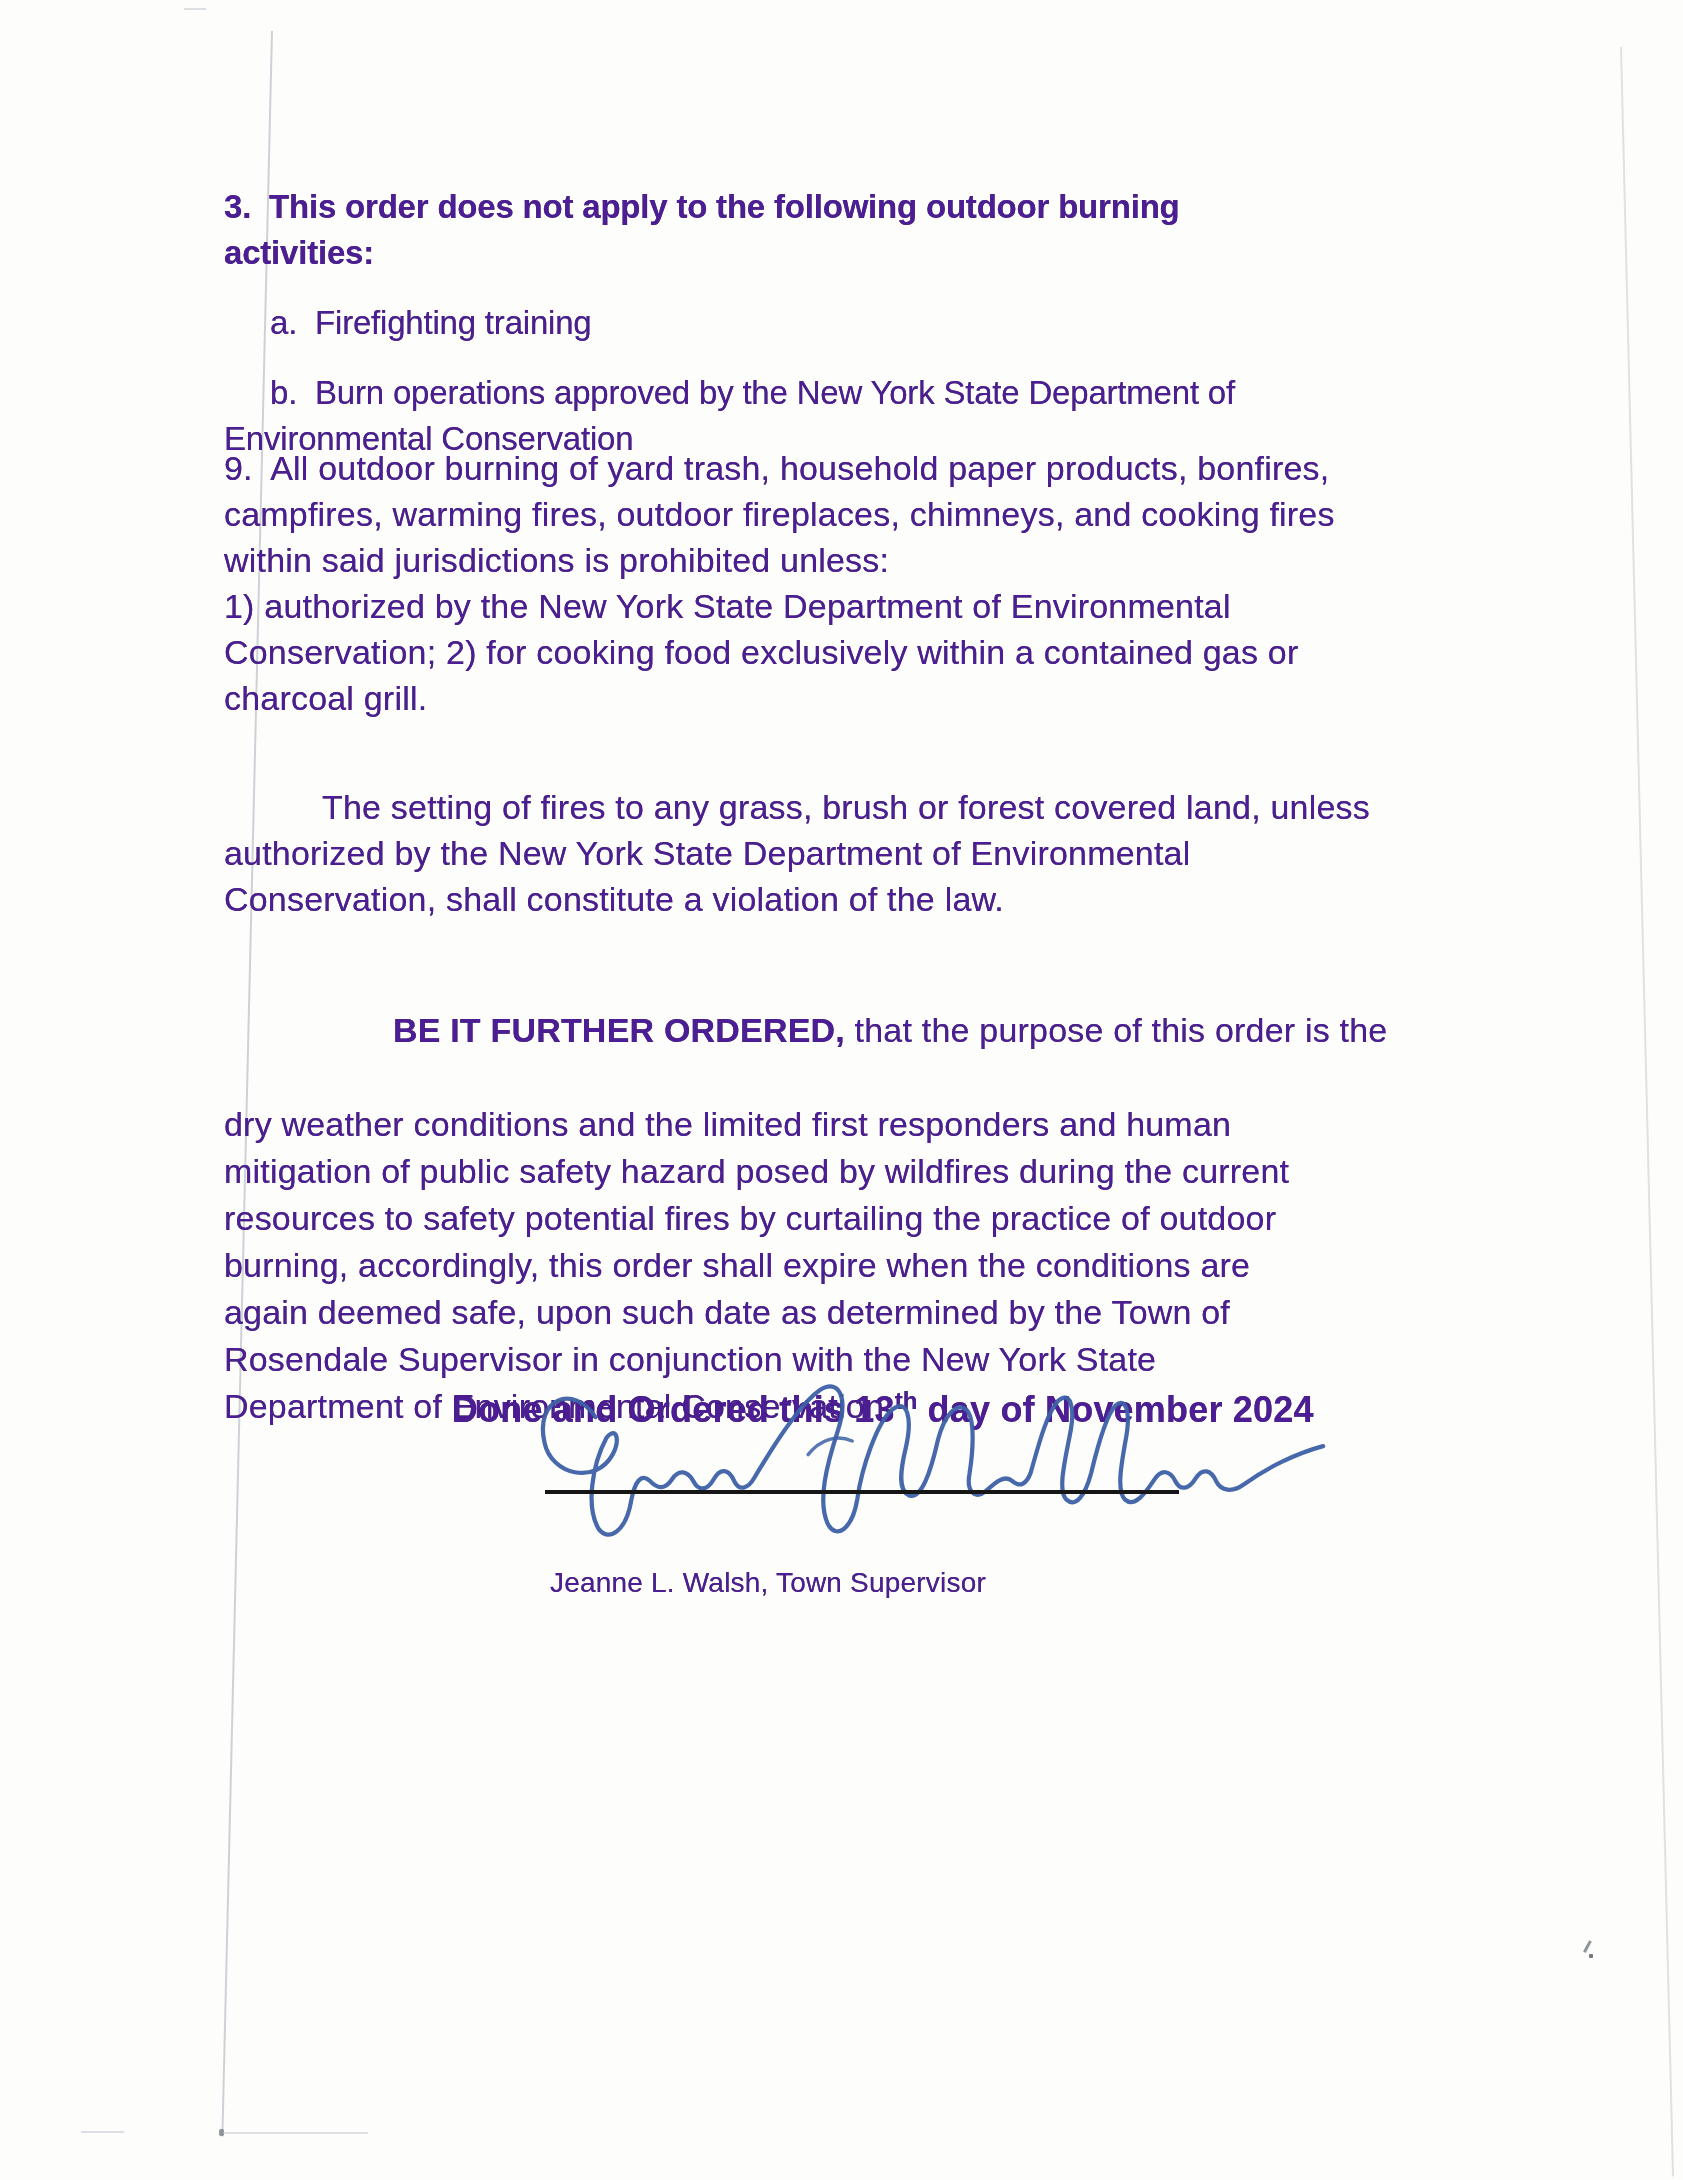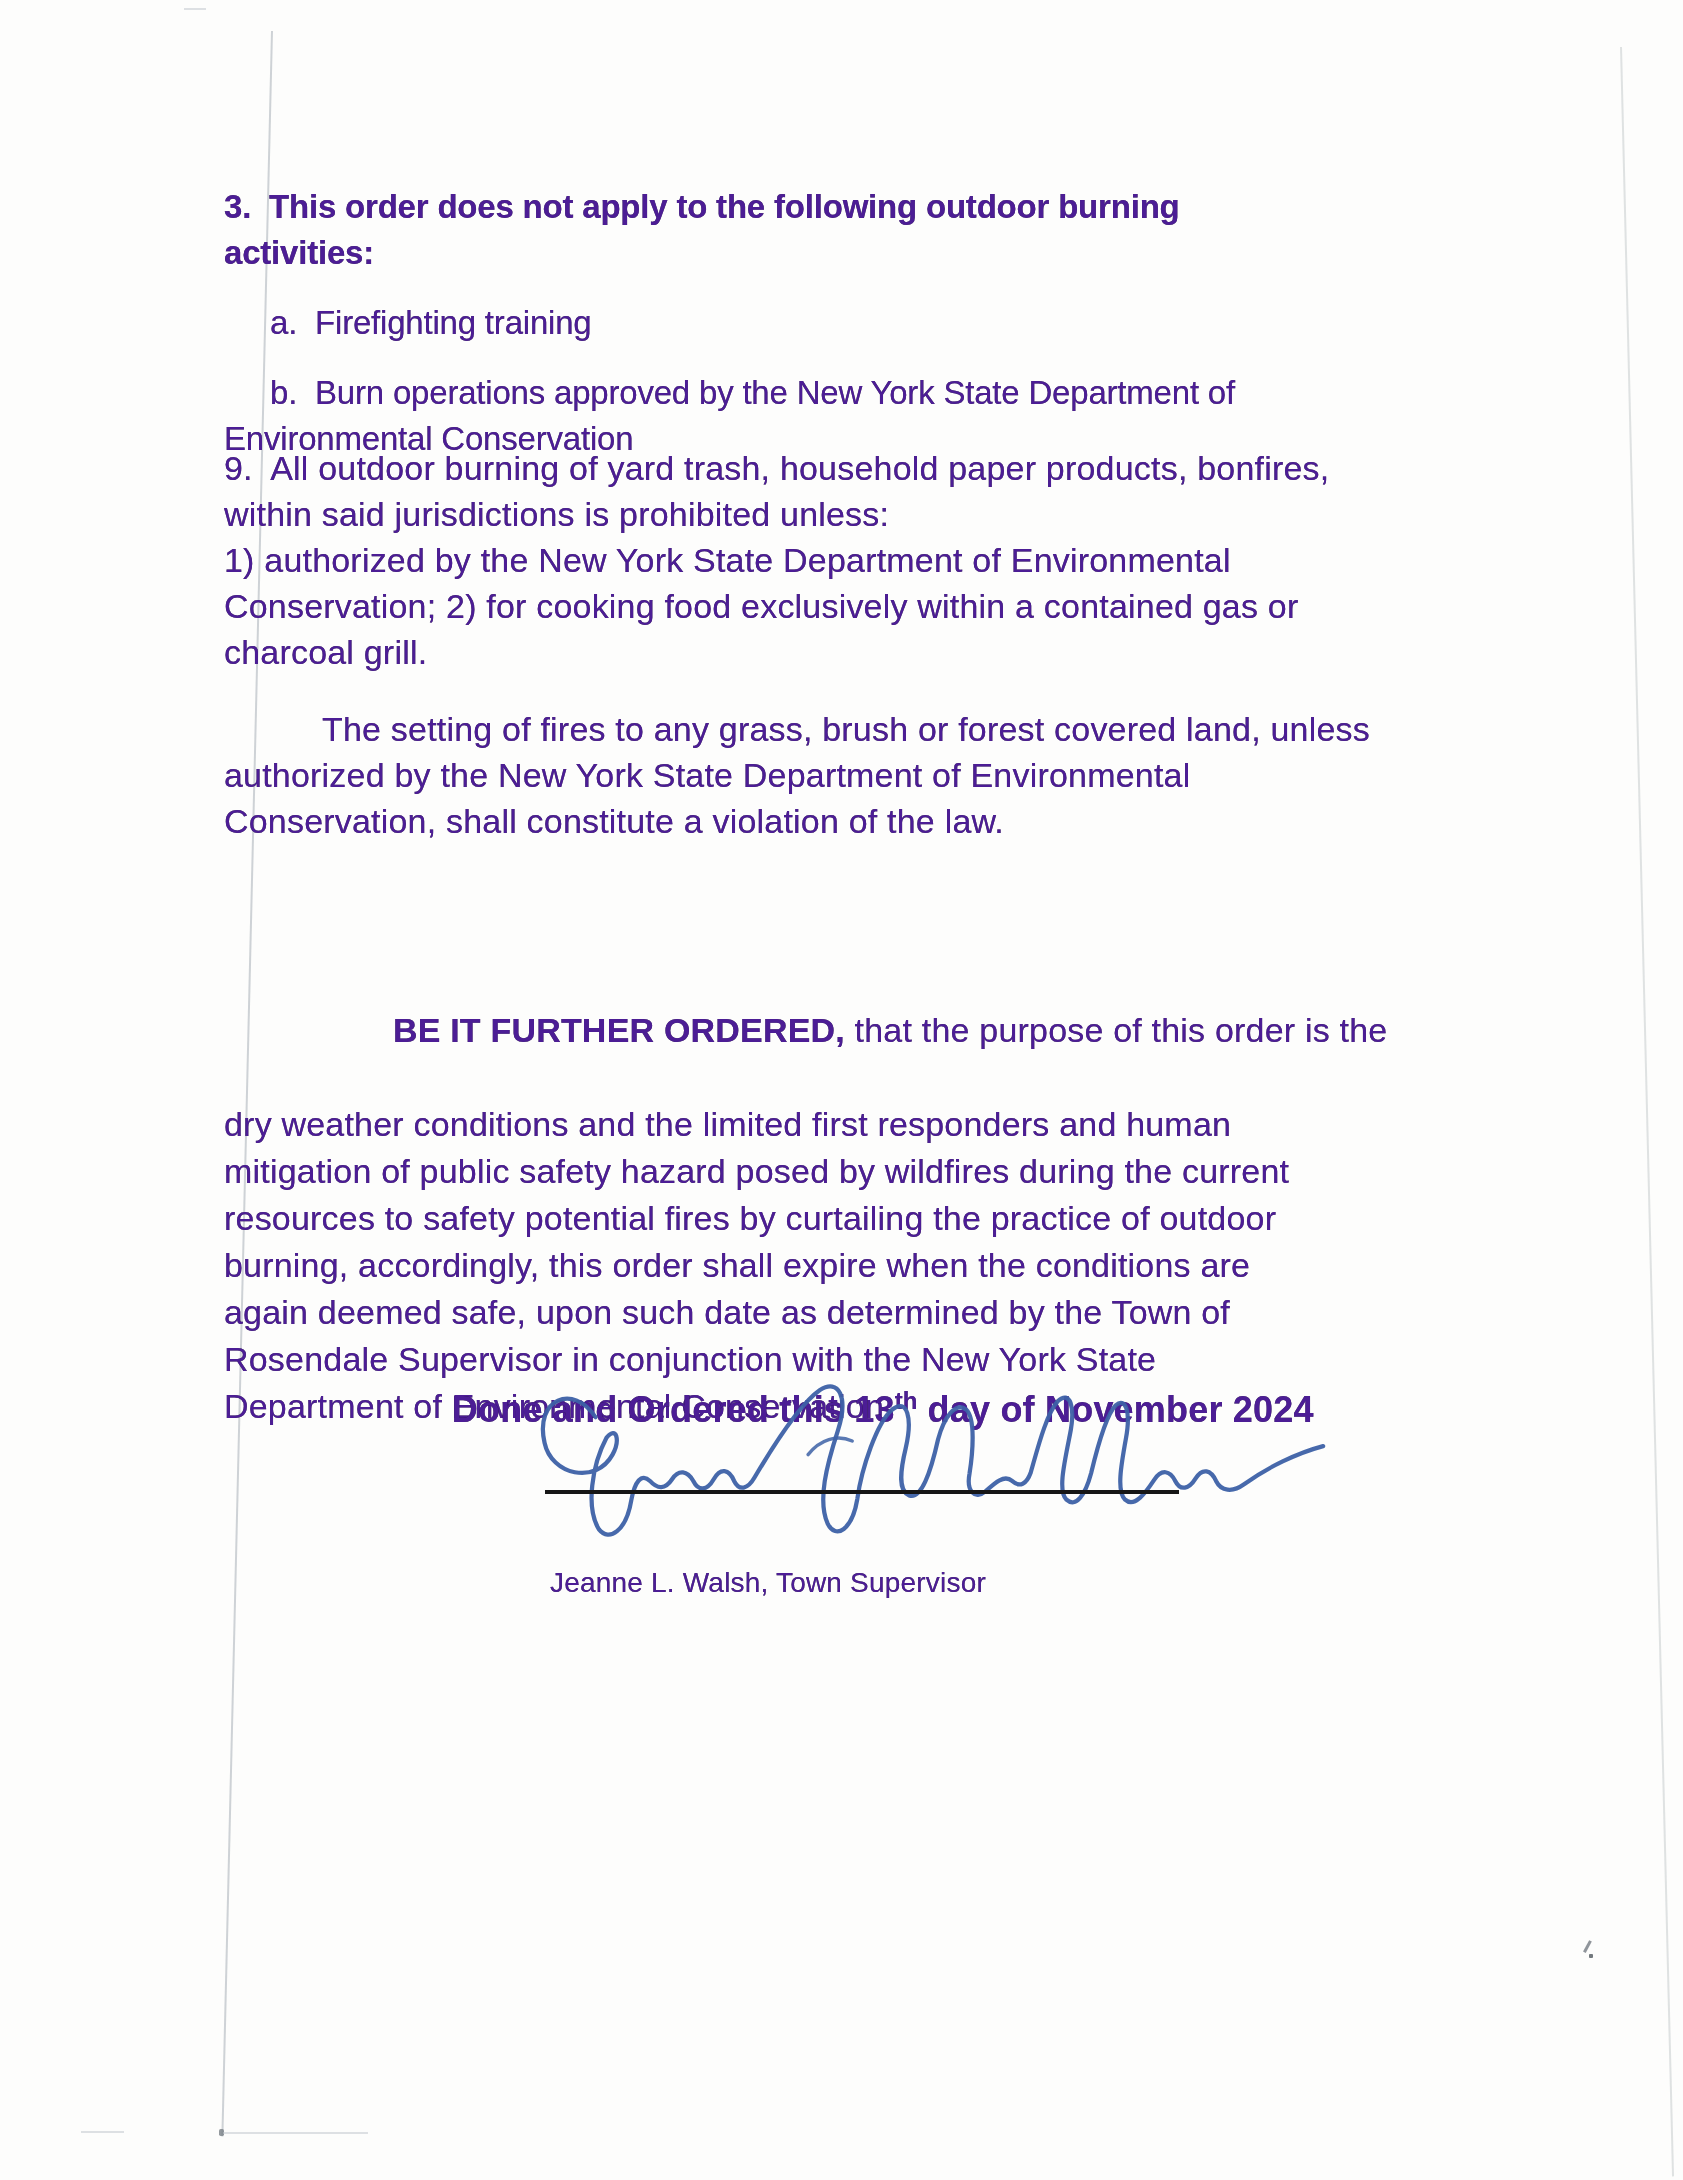--- a/index.html
+++ b/index.html
@@ -83,21 +83,21 @@
     letter-spacing: 0.2px;
     text-shadow: 0 0 0.6px rgba(10,10,10,0.7);
   }
   .line { white-space: pre; }
   .bold { font-weight: bold; }
   .normal { font-weight: 400; }
   .pad-item { padding-left: 46px; margin-top: 24px; }
 
   #sec3 { top: 184px; font-size: 33px; letter-spacing: -0.2px; }
   #sec4 { top: 445px; }
-  #fires { top: 706px; }
+  #fires { top: 784px; }
   #fires .line:first-child { padding-left: 98px; }
   #further { top: 960px; line-height: 47px; }
   #further .first-line { padding-left: 111px; white-space: pre; }
 
   #done-line {
     position: absolute;
     left: 411px;
     top: 1336px;
     font-weight: bold;
     font-size: 36px;
@@ -156,20 +156,21 @@
   <div class="para bold" id="sec3">
     <div class="line">3.  This order does not apply to the following outdoor burning</div>
     <div class="line">activities:</div>
     <div class="line normal pad-item">a.  Firefighting training</div>
     <div class="line normal pad-item">b.  Burn operations approved by the New York State Department of</div>
     <div class="line normal">Environmental Conservation</div>
   </div>
 
   <div class="para" id="sec4">
       <div class="line">9.  All outdoor burning of yard trash, household paper products, bonfires,</div>
+      <div class="line">campfires, warming fires, outdoor fireplaces, chimneys, and cooking fires</div>
       <div class="line">within said jurisdictions is prohibited unless:</div>
       <div class="line">1) authorized by the New York State Department of Environmental</div>
       <div class="line">Conservation; 2) for cooking food exclusively within a contained gas or</div>
       <div class="line">charcoal grill.</div>
     </div>
 
   <div class="para" id="fires">
       <div class="line">The setting of fires to any grass, brush or forest covered land, unless</div>
       <div class="line">authorized by the New York State Department of Environmental</div>
       <div class="line">Conservation, shall constitute a violation of the law.</div>

